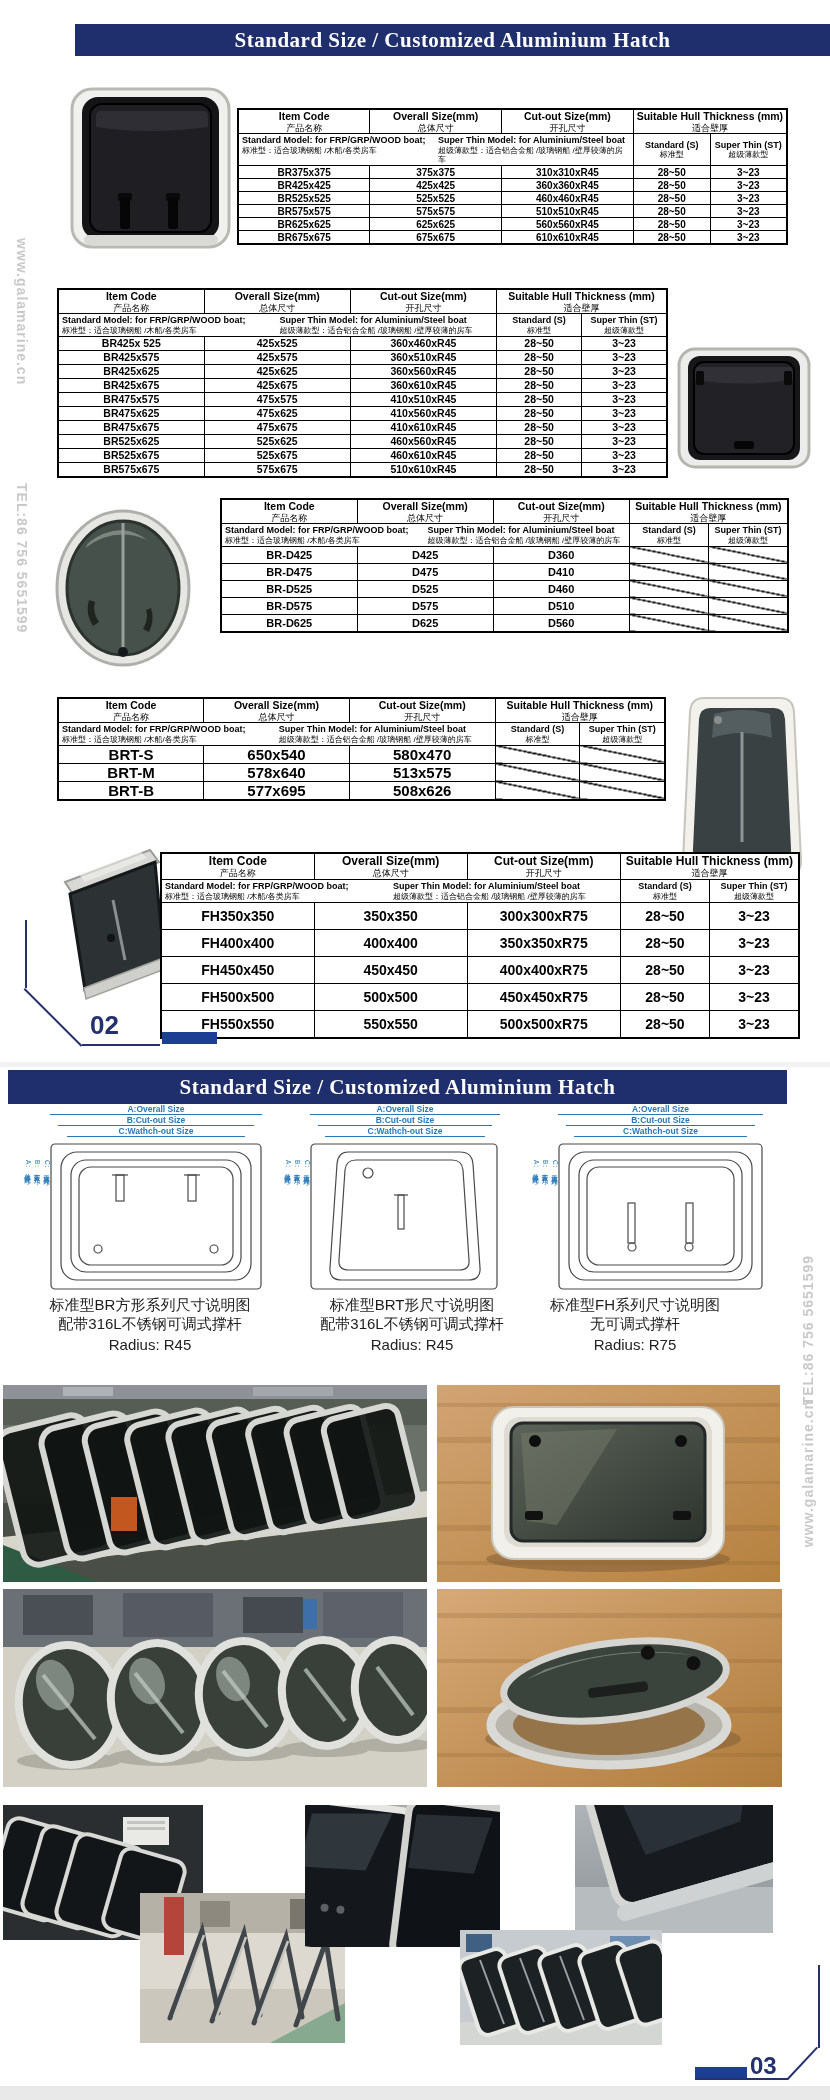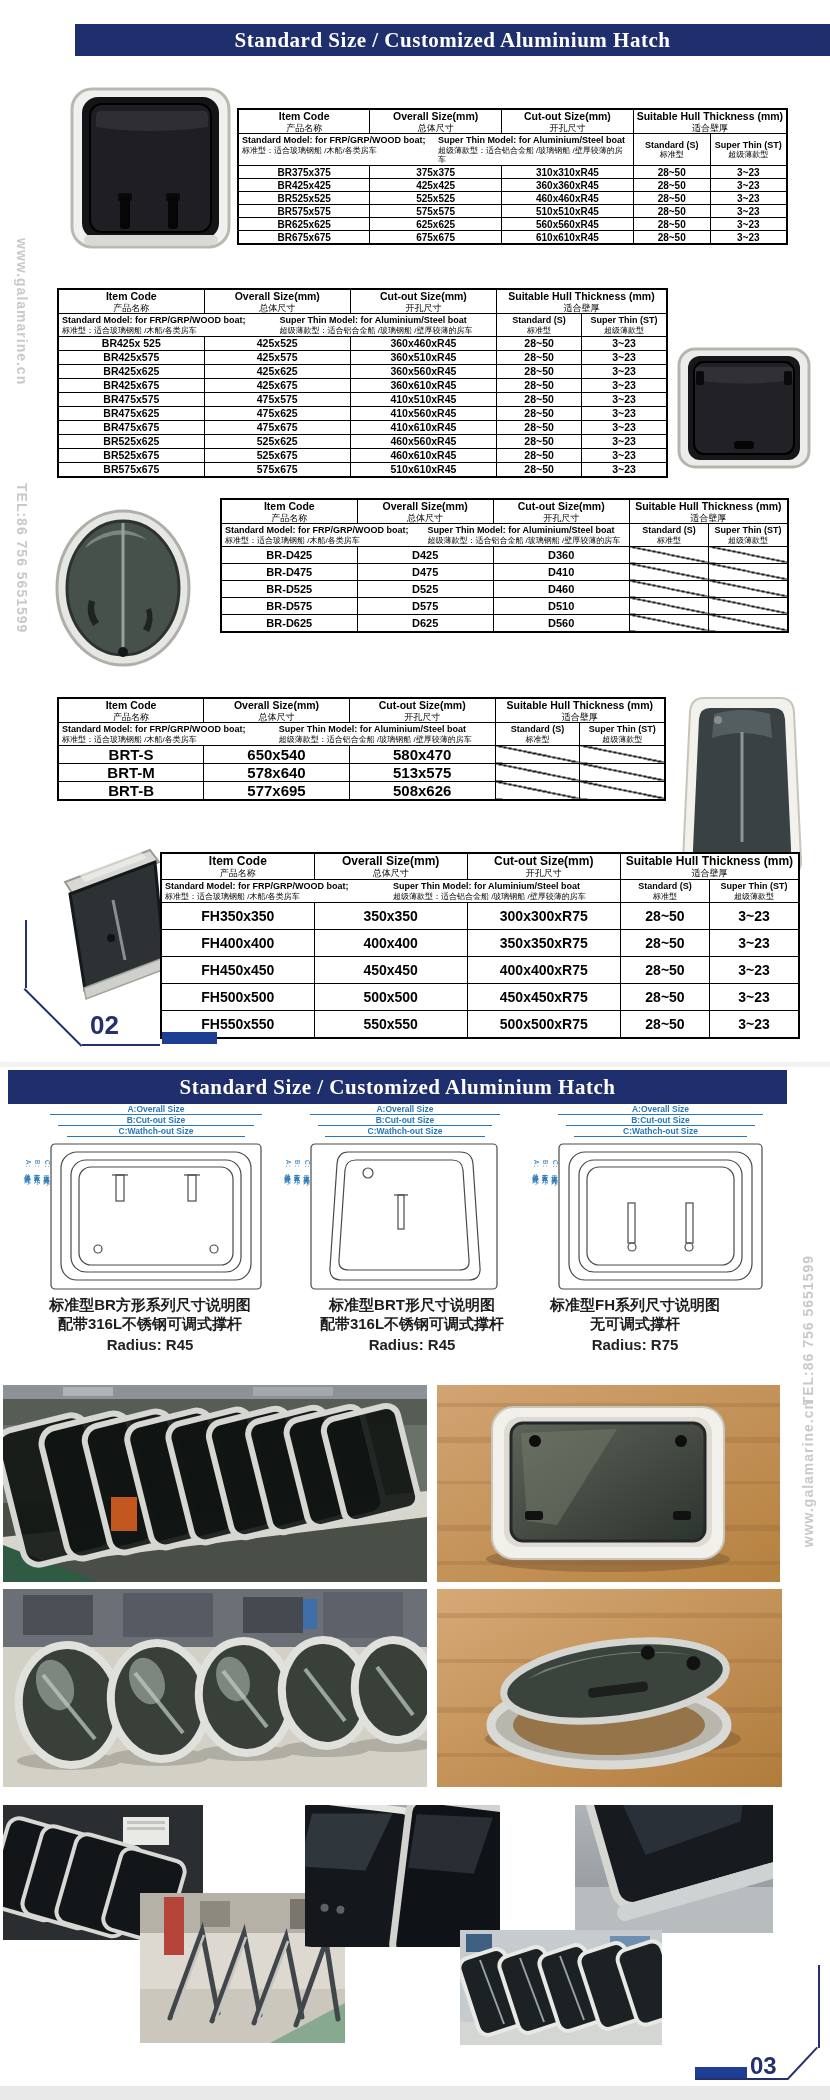--- a/index.html
+++ b/index.html
@@ -38,21 +38,21 @@
   
   .mline{background:#25316e;}
   .pgnum{color:#25316e;font-weight:bold;}
   .pgbar{background:#1c3f93;}
 
   
   .dimlabel{color:#2878b8;font-size:8.5px;font-weight:bold;text-align:center;line-height:1.05;
             border-bottom:1px solid #2878b8;margin:0 auto 1px auto;}
   .cnlabels{display:flex;gap:3px;}
   .cnlabels span{writing-mode:vertical-rl;font-size:6.5px;color:#2878b8;letter-spacing:1px;line-height:1;}
-  .caption{text-align:center;color:#1d1d1d;font-weight:bold;}
+  .caption{text-align:center;color:#1d1d1d;font-weight:normal;}
   .caption .cap1,.caption .cap2{font-size:15px;line-height:1.25;}
   .caption .cap3{font-size:15px;line-height:1.4;color:#222;}
 
   .strip{background:#e9e9e9;}
 </style>
 </head>
 <body>
 
 <div id="page">
 

